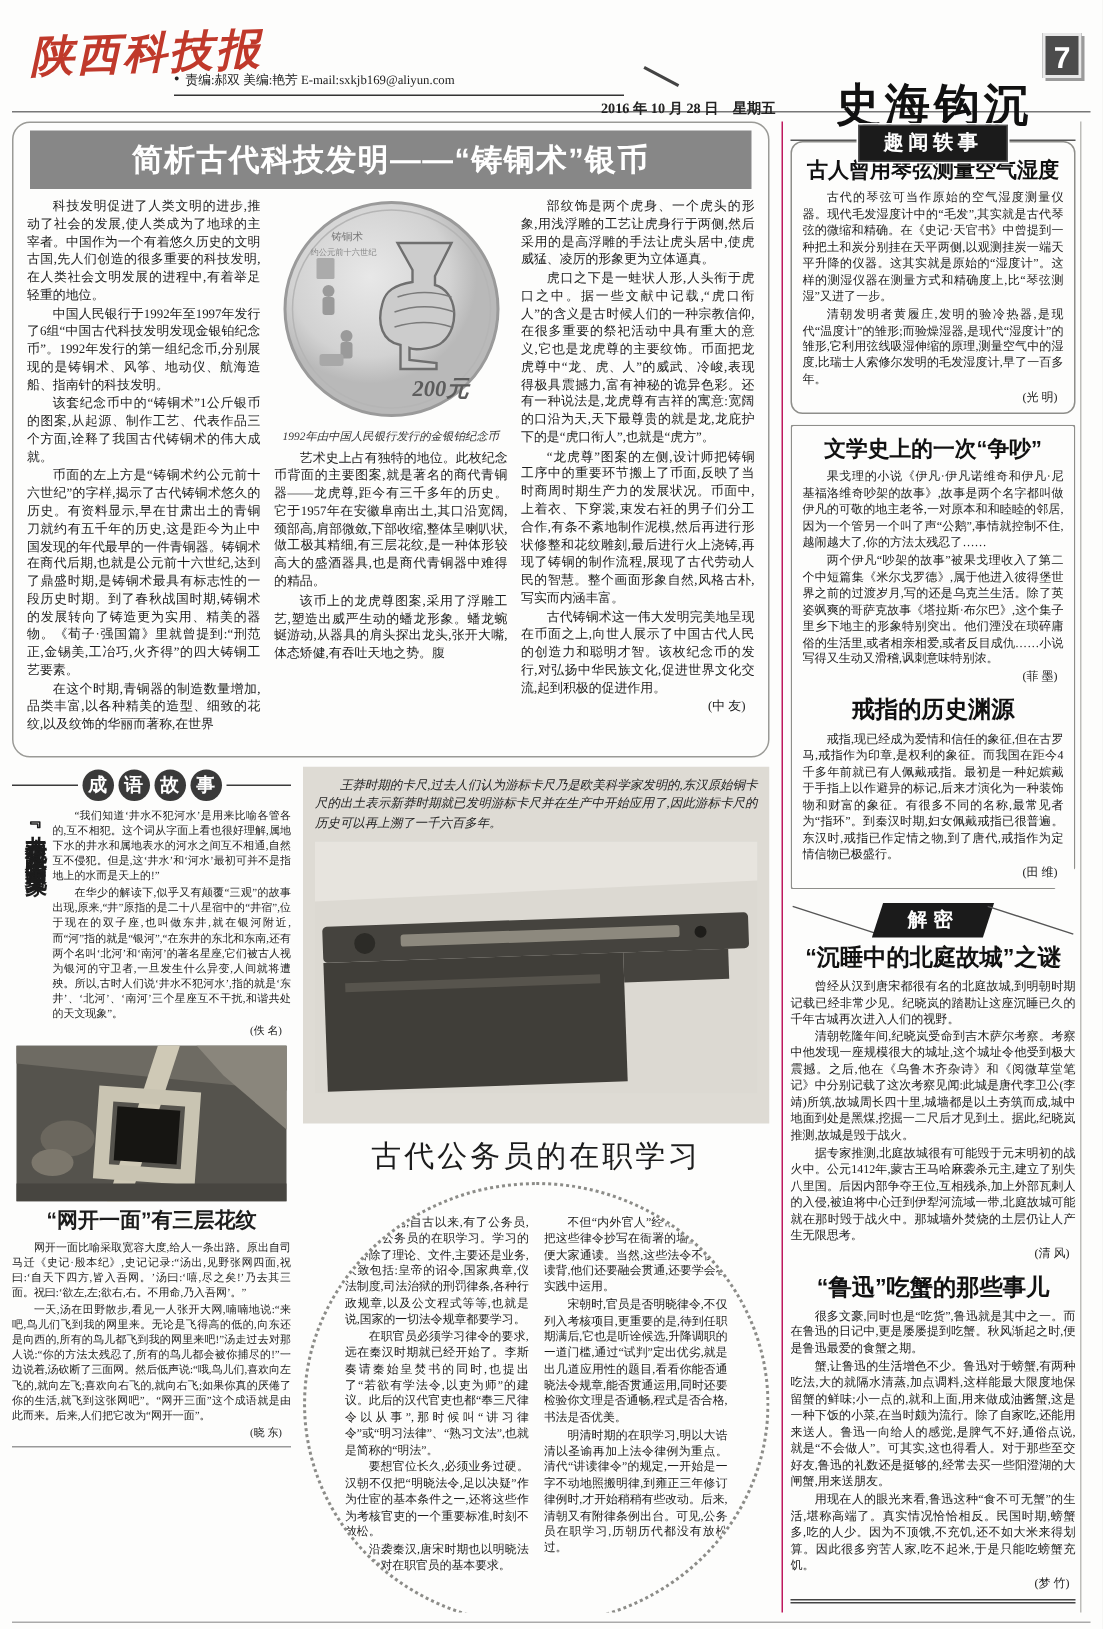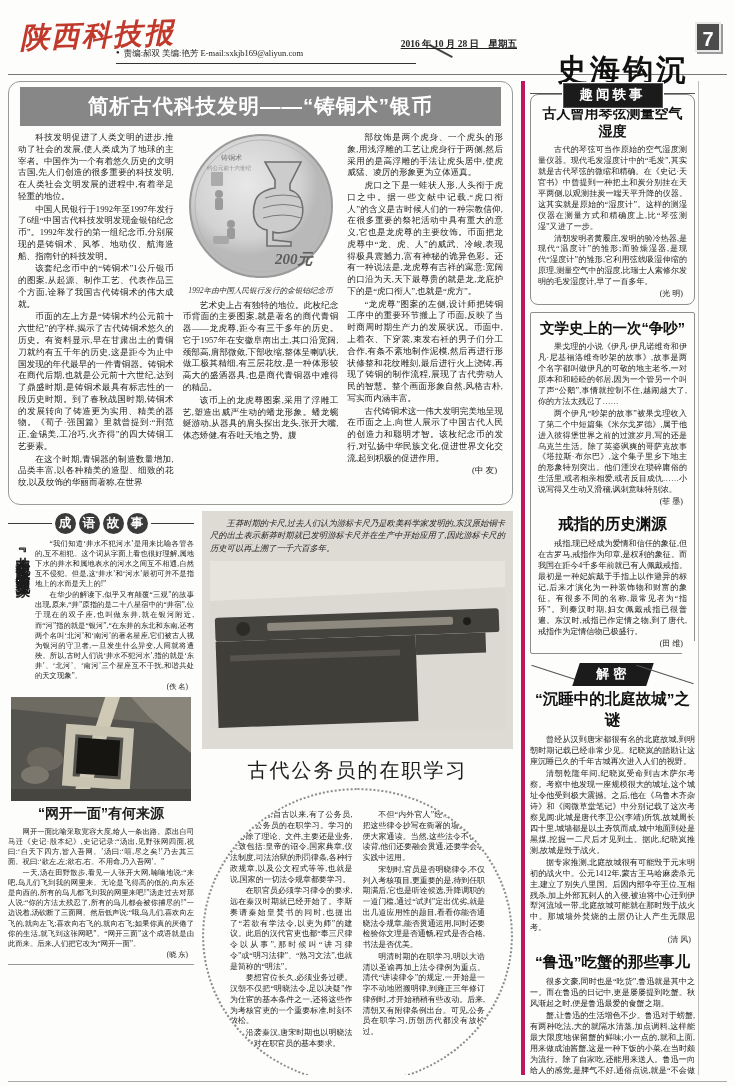--- a/index.html
+++ b/index.html
@@ -17,33 +17,33 @@
     position:absolute; left:12px; top:2px; color:#c0392b;
     font-size:29px; font-weight:bold; font-style:italic; letter-spacing:2px;
     transform:rotate(-2deg);
   }
   .staff-line {
     position:absolute; left:108px; top:34px; width:300px;
     font-size:8.5px; color:#222; border-bottom:1.5px solid #333; padding-bottom:3px;
   }
   .staff-line::before { content:"●"; font-size:6px; margin-right:4px; vertical-align:2px; }
   .staff-slash { position:absolute; left:420px; top:36px; width:26px; height:1.5px; background:#444; transform:rotate(28deg); }
-  .date-line { position:absolute; right:210px; top:24px; font-size:9.5px; font-weight:bold; color:#222;text-decoration:underline; }
+  .date-line { position:absolute; right:210px; top:52px; font-size:9.5px; font-weight:bold; color:#222; }
   .section-title { position:absolute; right:38px; top:18px; font-size:30px; font-weight:bold; letter-spacing:3px; color:#111;margin-top:18px; }
   .page-badge {
     position:absolute; right:6px; top:8px; width:26px; height:30px; background:#4c4c4c;
     color:#fff; font-size:20px; font-weight:bold; text-align:center; line-height:30px;
     border:2px solid #e8e8e8; box-shadow:2px 2px 0 #9a9a9a;
   }
   .head-rule { border:none; border-top:1.5px solid #777; margin:4px 0 6px 0; }
 
   
   .content { display:flex; gap:8px; height:994px; }
   .left-group { width:505px; display:flex; flex-direction:column; }
-  .right-col { width:178px; border-left:4px solid #be185d; border-right:1px solid #bdbdb9; padding:0 3px 0 5px; overflow:hidden; }
+  .right-col { width:200px; border-left:1px solid #be185d; border-right:1px solid #bdbdb9; padding:0 3px 0 5px; overflow:hidden; }
 
   
   .main-box {
     border:1.5px solid #9a9a96; border-radius:12px; padding:7px 9px 4px 9px;
     height:424px; overflow:hidden; background:#fdfdfc;
   }
   .main-title {
     background:#878787; color:#fff; text-align:center; font-weight:bold;
     font-size:20.5px; letter-spacing:1px; padding:5px 0 6px 0; margin:-2px 2px 6px 2px;
   }
@@ -213,21 +213,21 @@
             <polygon points="120,0 180,0 180,56 138,20" fill="#8a867c"></polygon>
             <rect x="78" y="-20" width="14" height="150" fill="#cfc9b6" transform="rotate(18 90 52)"></rect>
             <g transform="rotate(4 88 60)">
               <rect x="58" y="34" width="58" height="52" fill="none" stroke="#c9c4b2" stroke-width="10"></rect>
               <rect x="66" y="42" width="42" height="36" fill="#161512"></rect>
             </g>
             <ellipse cx="34" cy="62" rx="18" ry="12" fill="#6b675e"></ellipse>
             <ellipse cx="24" cy="78" rx="14" ry="9" fill="#7c776c"></ellipse>
             <rect x="0" y="92" width="180" height="12" fill="#474540"></rect>
           </svg>
-          <div class="idiom2-title sans">“网开一面”有何来源</div>
+          <div class="idiom2-title sans">“网开一面”有三层花纹</div>
           <div class="idiom-art2">
             <p>网开一面比喻采取宽容大度,给人一条出路。原出自司马迁《史记·殷本纪》,史记记录:“汤出,见野张网四面,祝曰:‘自天下四方,皆入吾网。’汤曰:‘嘻,尽之矣!’乃去其三面。祝曰:‘欲左,左;欲右,右。不用命,乃入吾网’。”</p>
             <p>一天,汤在田野散步,看见一人张开大网,喃喃地说:“来吧,鸟儿们飞到我的网里来。无论是飞得高的低的,向东还是向西的,所有的鸟儿都飞到我的网里来吧!”汤走过去对那人说:“你的方法太残忍了,所有的鸟儿都会被你捕尽的!”一边说着,汤砍断了三面网。然后低声说:“哦,鸟儿们,喜欢向左飞的,就向左飞;喜欢向右飞的,就向右飞;如果你真的厌倦了你的生活,就飞到这张网吧”。“网开三面”这个成语就是由此而来。后来,人们把它改为“网开一面”。</p>
             <div class="byline" style="font-size:7.3px">(晓 东)</div>
           </div>
           <hr class="rule-thin">
         </div>
 
         <div class="mid-col">
           <div class="photo-box">

